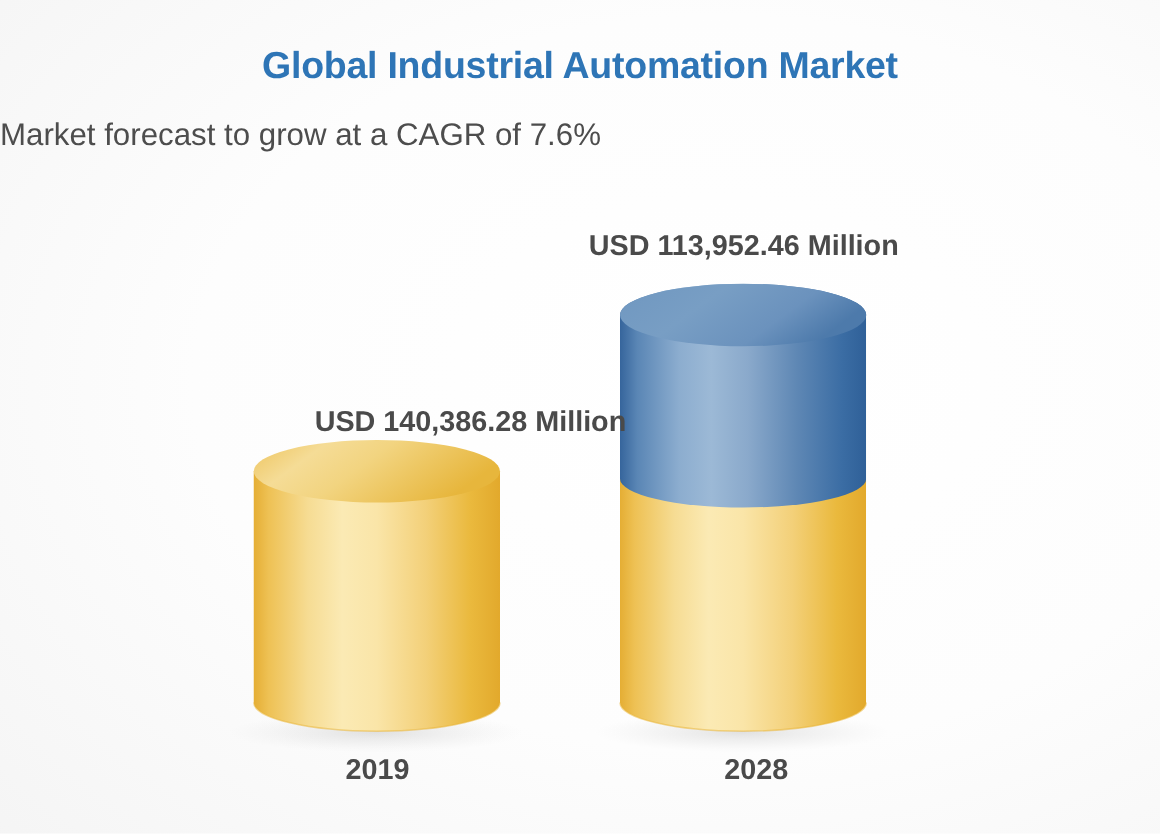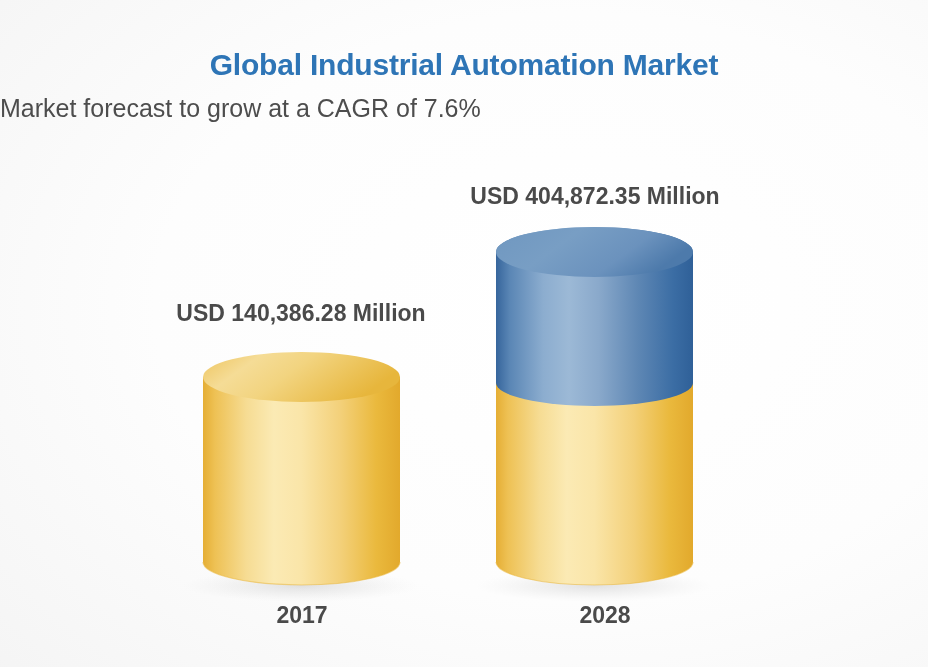--- a/index.html
+++ b/index.html
@@ -18,21 +18,21 @@
     width: 928px;
     height: 667px;
     background:
       radial-gradient(ellipse 1000px 700px at 62% 46%, #ffffff 0%, #fdfdfd 42%, #f6f6f6 72%, #efefef 100%);
   }
 
   
   .chart-title {
     position: absolute;
     left: 0;
-    top: 48px;
+    top: 36px;
     width: 928px;
     text-align: center;
     font-size: 30px;
     font-weight: bold;
     color: #2e75b6;
     letter-spacing: -0.2px;
     line-height: 1.1;
   }
   .chart-subtitle {
     position: absolute;
@@ -66,22 +66,23 @@
   .value-label {
     position: absolute;
     text-align: center;
     font-size: 23px;
     font-weight: bold;
     color: #4a4a4a;
     white-space: nowrap;
   }
   .value-label.v2021 {
     left: 101px;
-    top: 300px;
+    top: 324px;
     width: 400px;
+    text-align: right;
   }
   .value-label.v2028 {
     left: 395px;
     top: 183px;
     width: 400px;
   }
 
   
   .cat-label {
     position: absolute;
@@ -187,18 +188,18 @@
 
       <ellipse cx="594.5" cy="252" rx="98.5" ry="25" fill="url(#gradBlueTop)"></ellipse>
       <path d="M 496 252 A 98.5 25 0 0 0 693 252 A 98.5 25 0 0 1 496 252 Z" fill="#ffffff" opacity="0.08"></path>
 
       <path d="M 496 562 A 98.5 23 0 0 0 693 562" fill="none" stroke="#e9b63a" stroke-width="1.2" opacity="0.55"></path>
       <path d="M 203 562 A 98.5 23 0 0 0 400 562" fill="none" stroke="#e9b63a" stroke-width="1.2" opacity="0.55"></path>
     </svg>
   </div>
 
   <div class="value-label v2021">USD 140,386.28 Million</div>
-  <div class="value-label v2028">USD 404,872.35 Million</div>
-
-  <div class="cat-label c2021">2017</div>
+  <div class="value-label v2028">USD 113,952.46 Million</div>
+
+  <div class="cat-label c2021">2019</div>
   <div class="cat-label c2028">2028</div>
 
 </div>
 
 </body></html>

